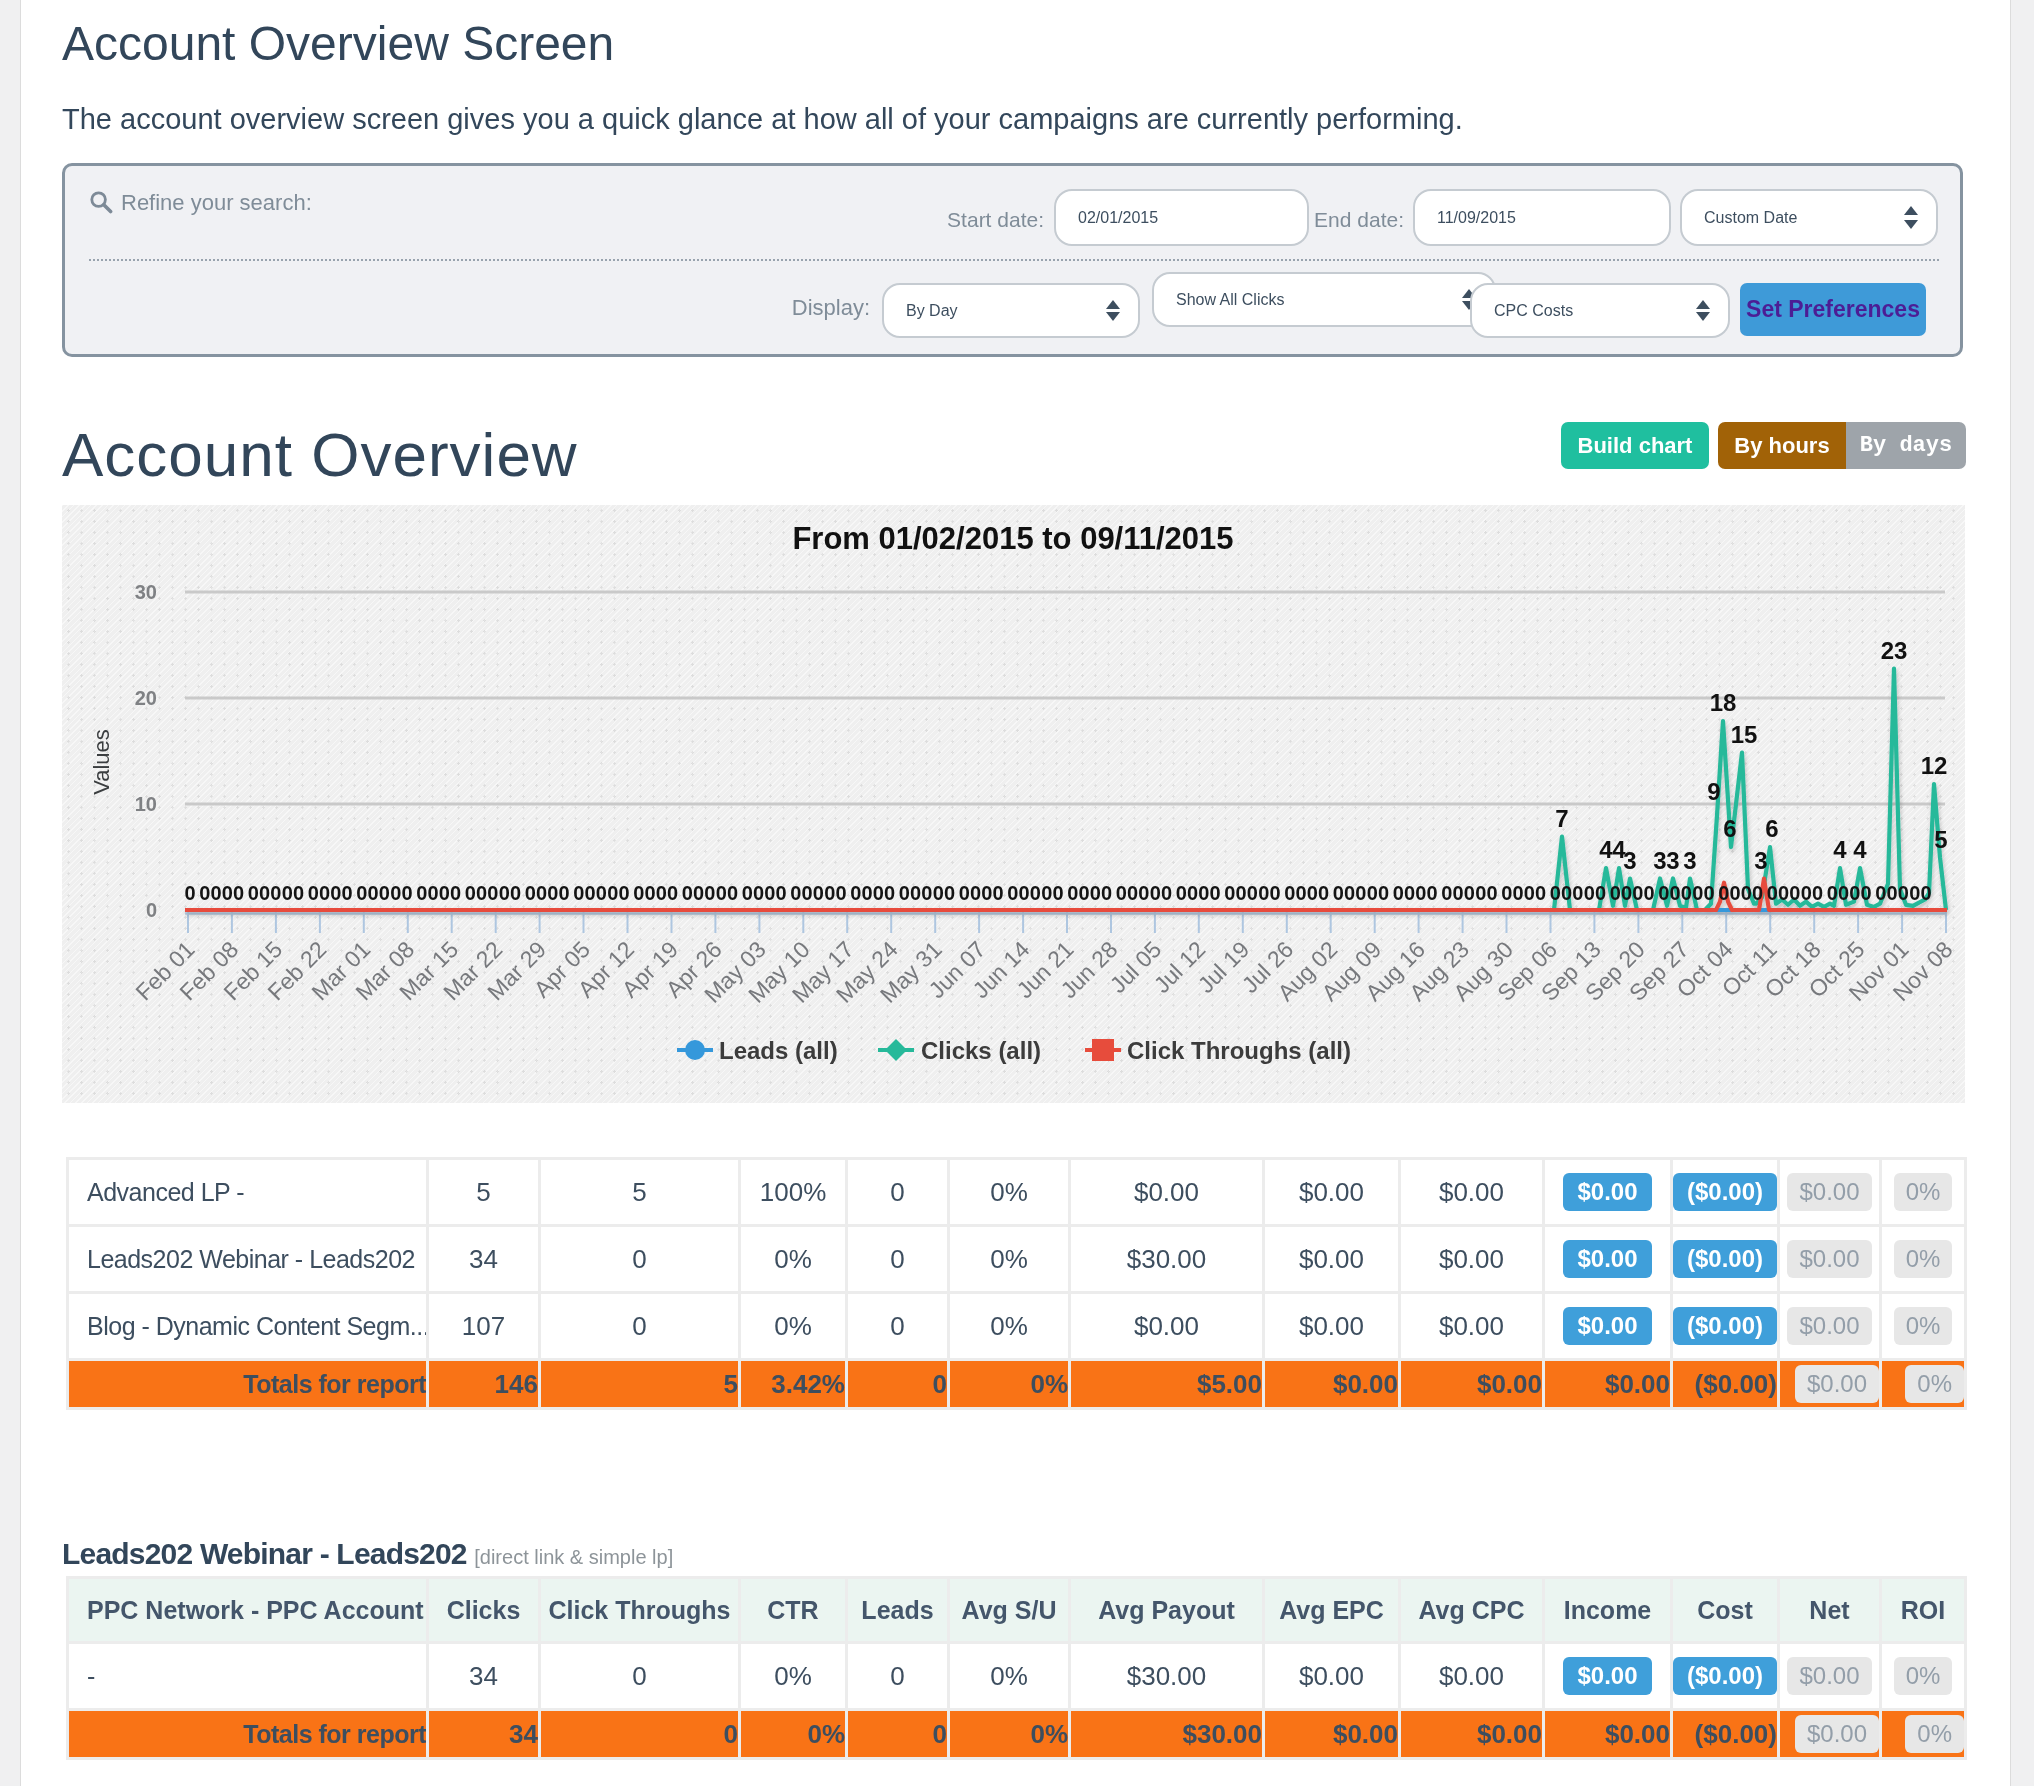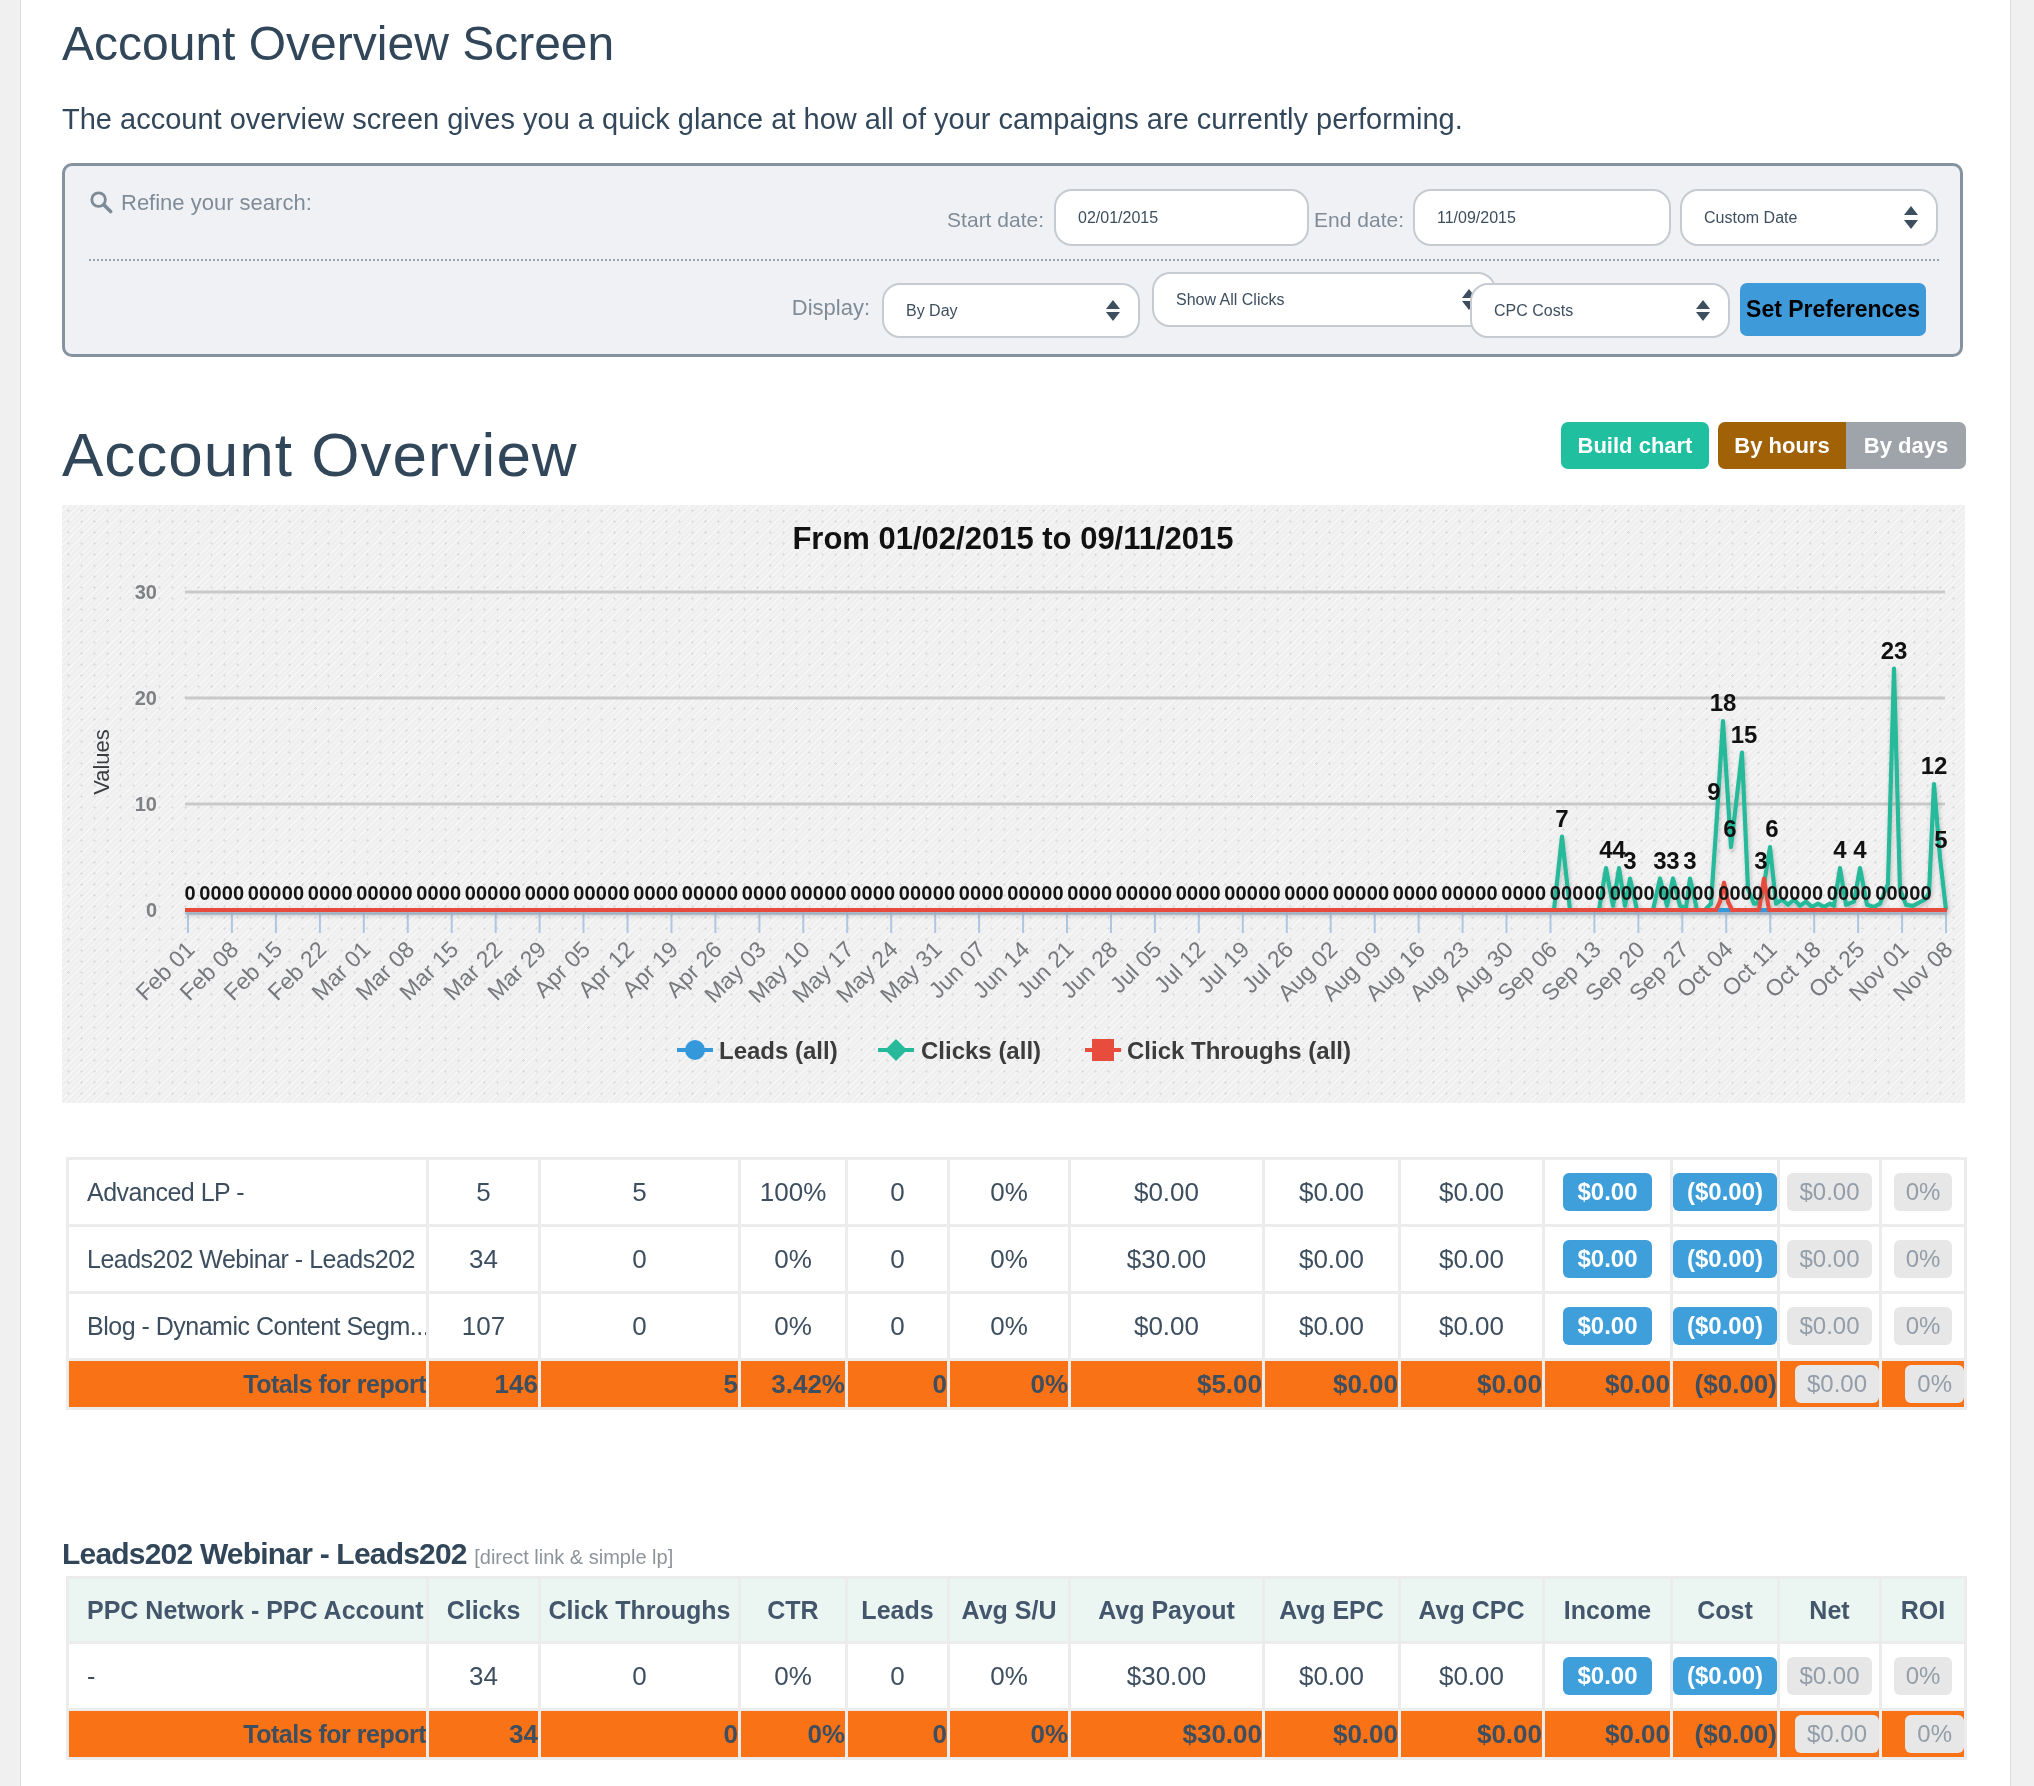--- a/index.html
+++ b/index.html
@@ -13,28 +13,28 @@
   border:3px solid #8593a0; border-radius:10px; }
 .refine { position:absolute; left:24px; top:24px; font-size:22px; color:#7f8c98; }
 .dots { position:absolute; left:24px; top:93px; width:1850px; border-top:2px dotted #98a3ae; }
 .flabel { position:absolute; font-size:21px; color:#7f8c98; }
 .finput, .fselect { position:absolute; height:55px; background:#fff; border:2px solid #c5cbd1;
   border-radius:18px; font-size:16px; color:#3d4e5f; line-height:51px; padding-left:22px; }
 .fselect .caret { position:absolute; right:16px; top:0; height:100%; width:16px; }
 .caret::before, .caret::after { content:""; position:absolute; left:0; border-left:7px solid transparent; border-right:7px solid transparent; }
 .caret::before { top:15px; border-bottom:9px solid #3d4e5f; }
 .caret::after { bottom:15px; border-top:9px solid #3d4e5f; }
-.bluebtn { position:absolute; background:#3e9ad8; color:#000000; font-weight:bold; font-size:23px; white-space:nowrap;
+.bluebtn { position:absolute; background:#3e9ad8; color:#4c1d95; font-weight:bold; font-size:23px; white-space:nowrap;
   border-radius:7px; text-align:center; }
 h2.ov { left:62px; top:419px; font-size:62px; font-weight:normal; color:#32465a; letter-spacing:1px; }
 .gbtn { position:absolute; top:422px; height:47px; line-height:47px; text-align:center;
   color:#fff; font-weight:bold; font-size:22px; }
 #buildchart { left:1561px; width:148px; background:#1fbf9f; border-radius:7px; }
 #byhours { left:1718px; width:128px; background:#a16207; border-radius:7px 0 0 7px; }
-#bydays { left:1846px; width:120px; background:#9ea4aa; border-radius:0 7px 7px 0; }
+#bydays { left:1846px; width:120px; background:#9ea4aa; border-radius:0 7px 7px 0;font-family:Liberation Mono, monospace; }
 .chart { left:62px; top:505px; width:1903px; height:598px; background:#efefef;
   background-image:radial-gradient(circle, rgba(185,185,185,0.33) 1px, rgba(0,0,0,0) 1.4px),
   repeating-linear-gradient(135deg, rgba(255,255,255,0.5) 0px, rgba(255,255,255,0.5) 1px, rgba(255,255,255,0) 1px, rgba(255,255,255,0) 4px);
   background-size: 13px 11px, auto; }
 table.grid { position:absolute; border-collapse:separate; border-spacing:3px; background:#ececec;
   table-layout:fixed; }
 table.t1 { left:66px; top:1157px; width:1899px; }
 table.t2 { left:66px; top:1576px; width:1899px; }
 .grid th, .grid td { text-align:center; vertical-align:middle; overflow:hidden; white-space:nowrap; }
 .grid th { background:#ebf5f1; color:#44566b; font-size:25px; font-weight:bold; height:62px; }

